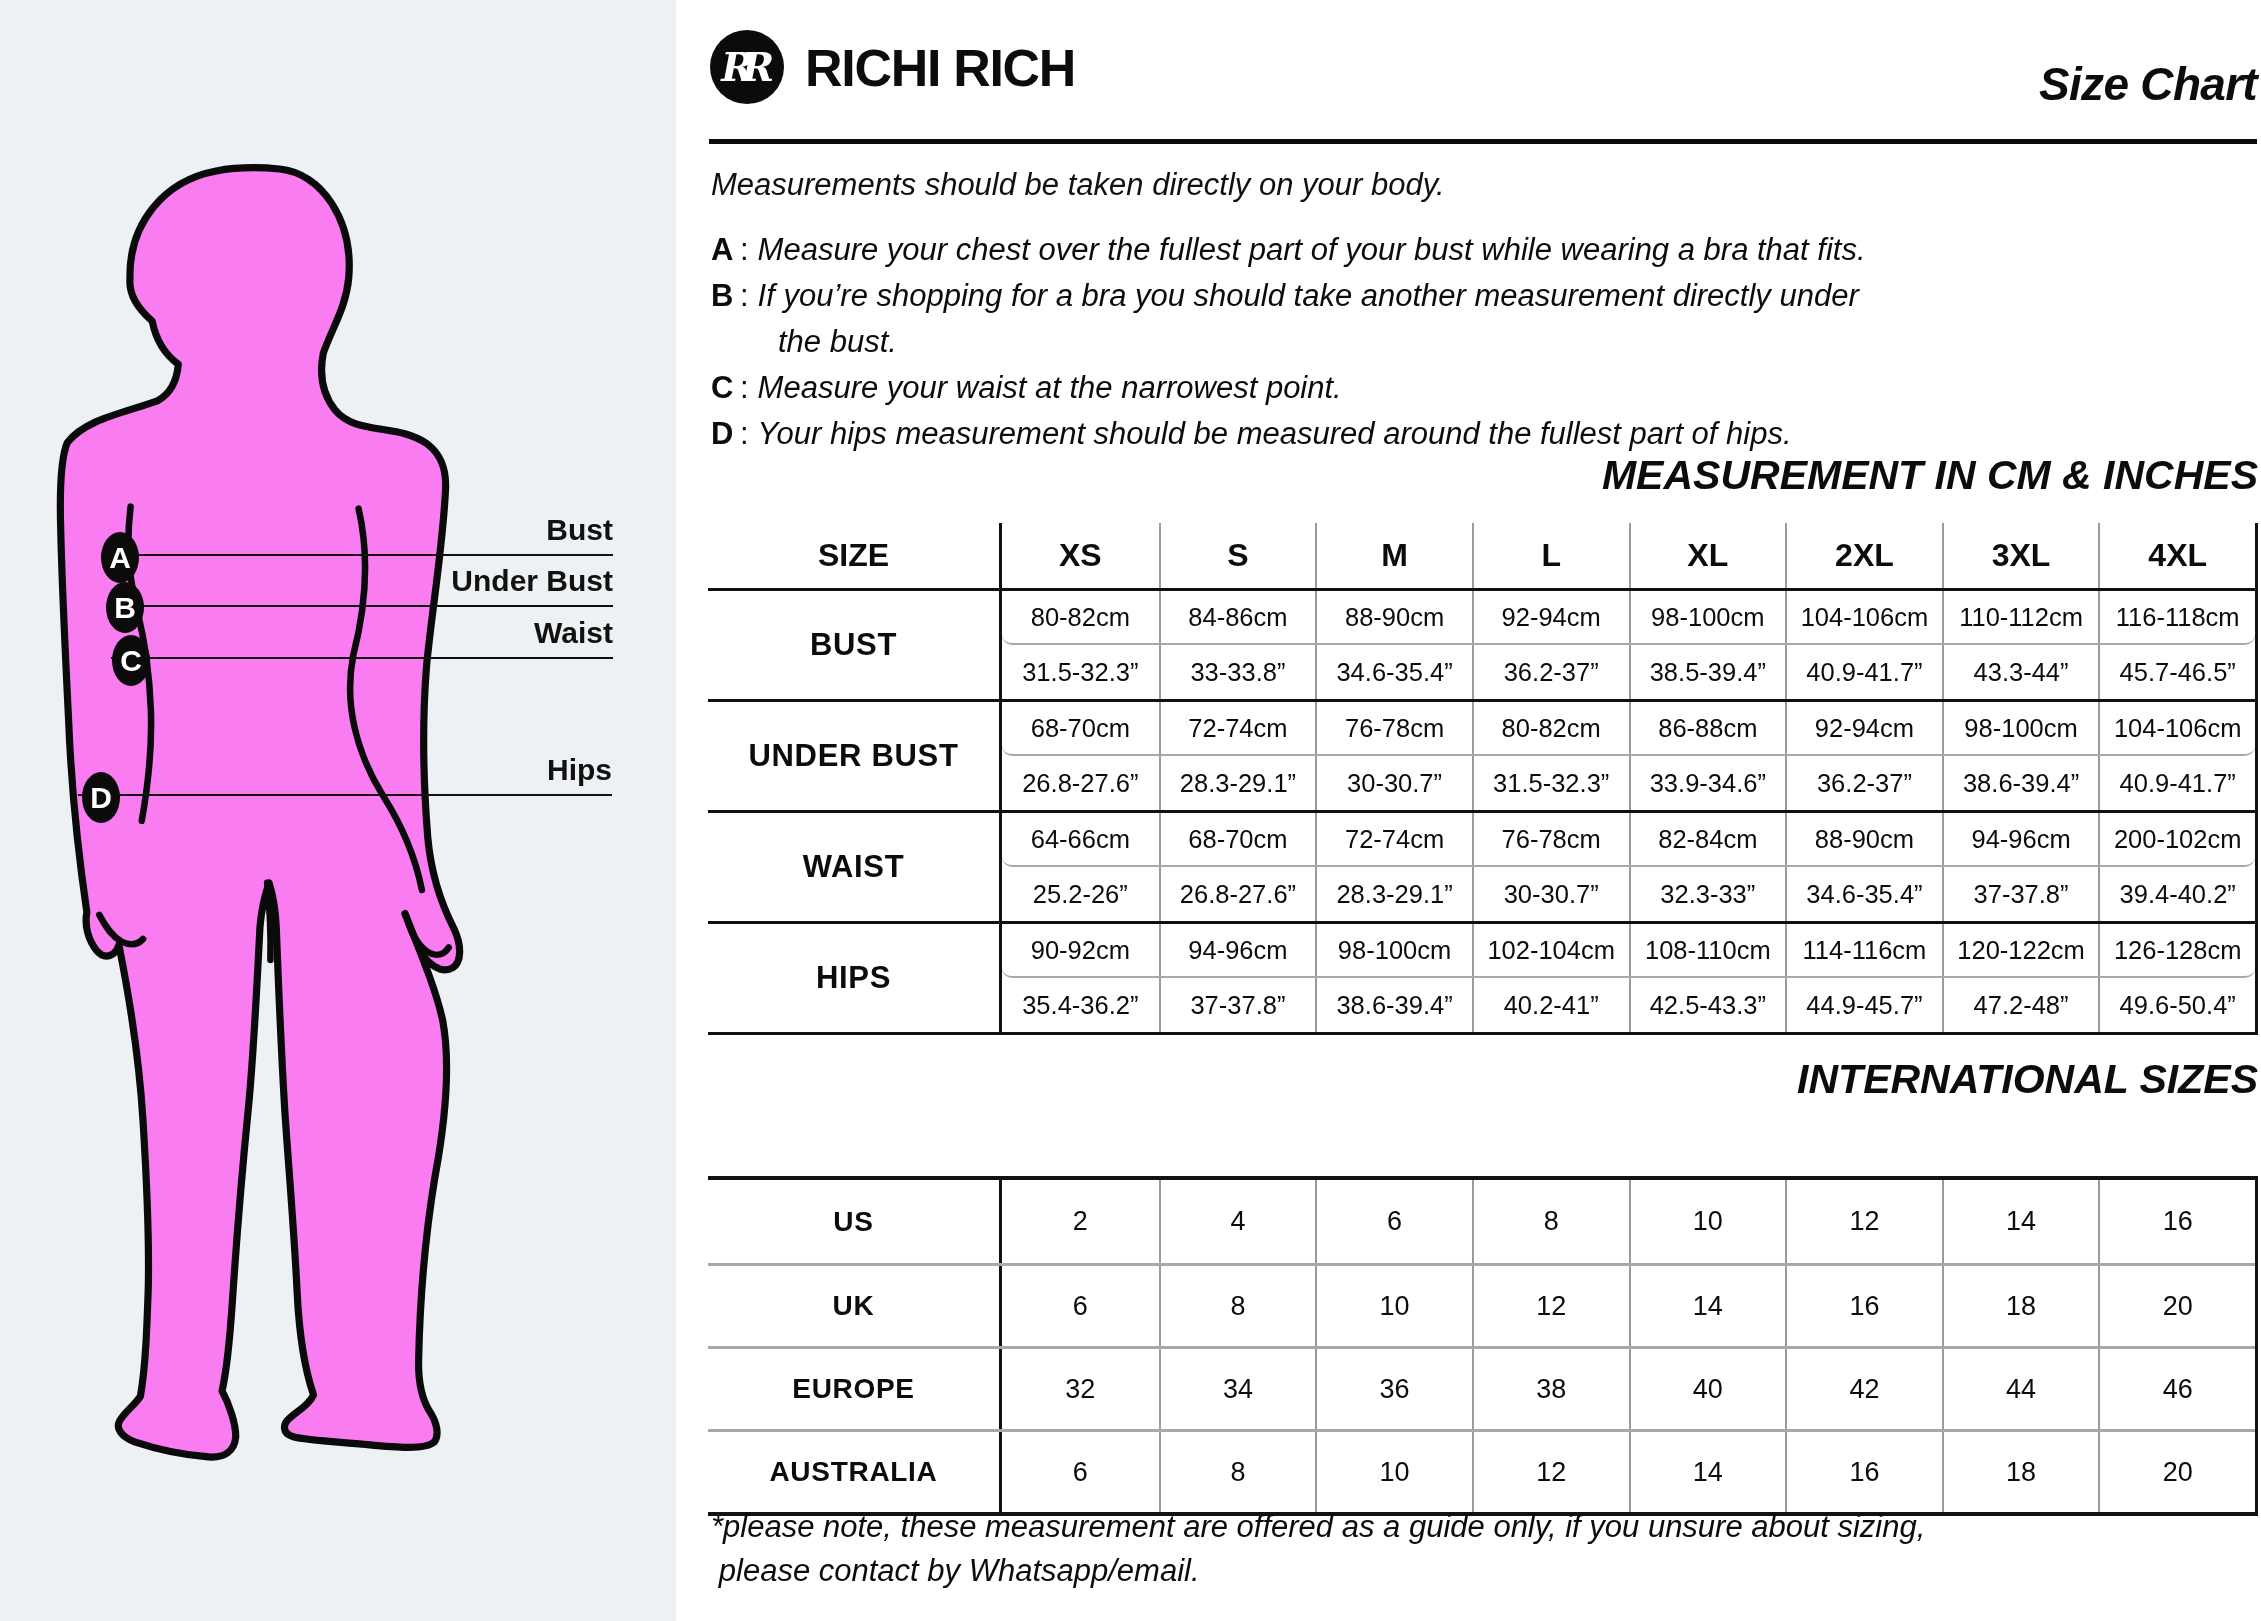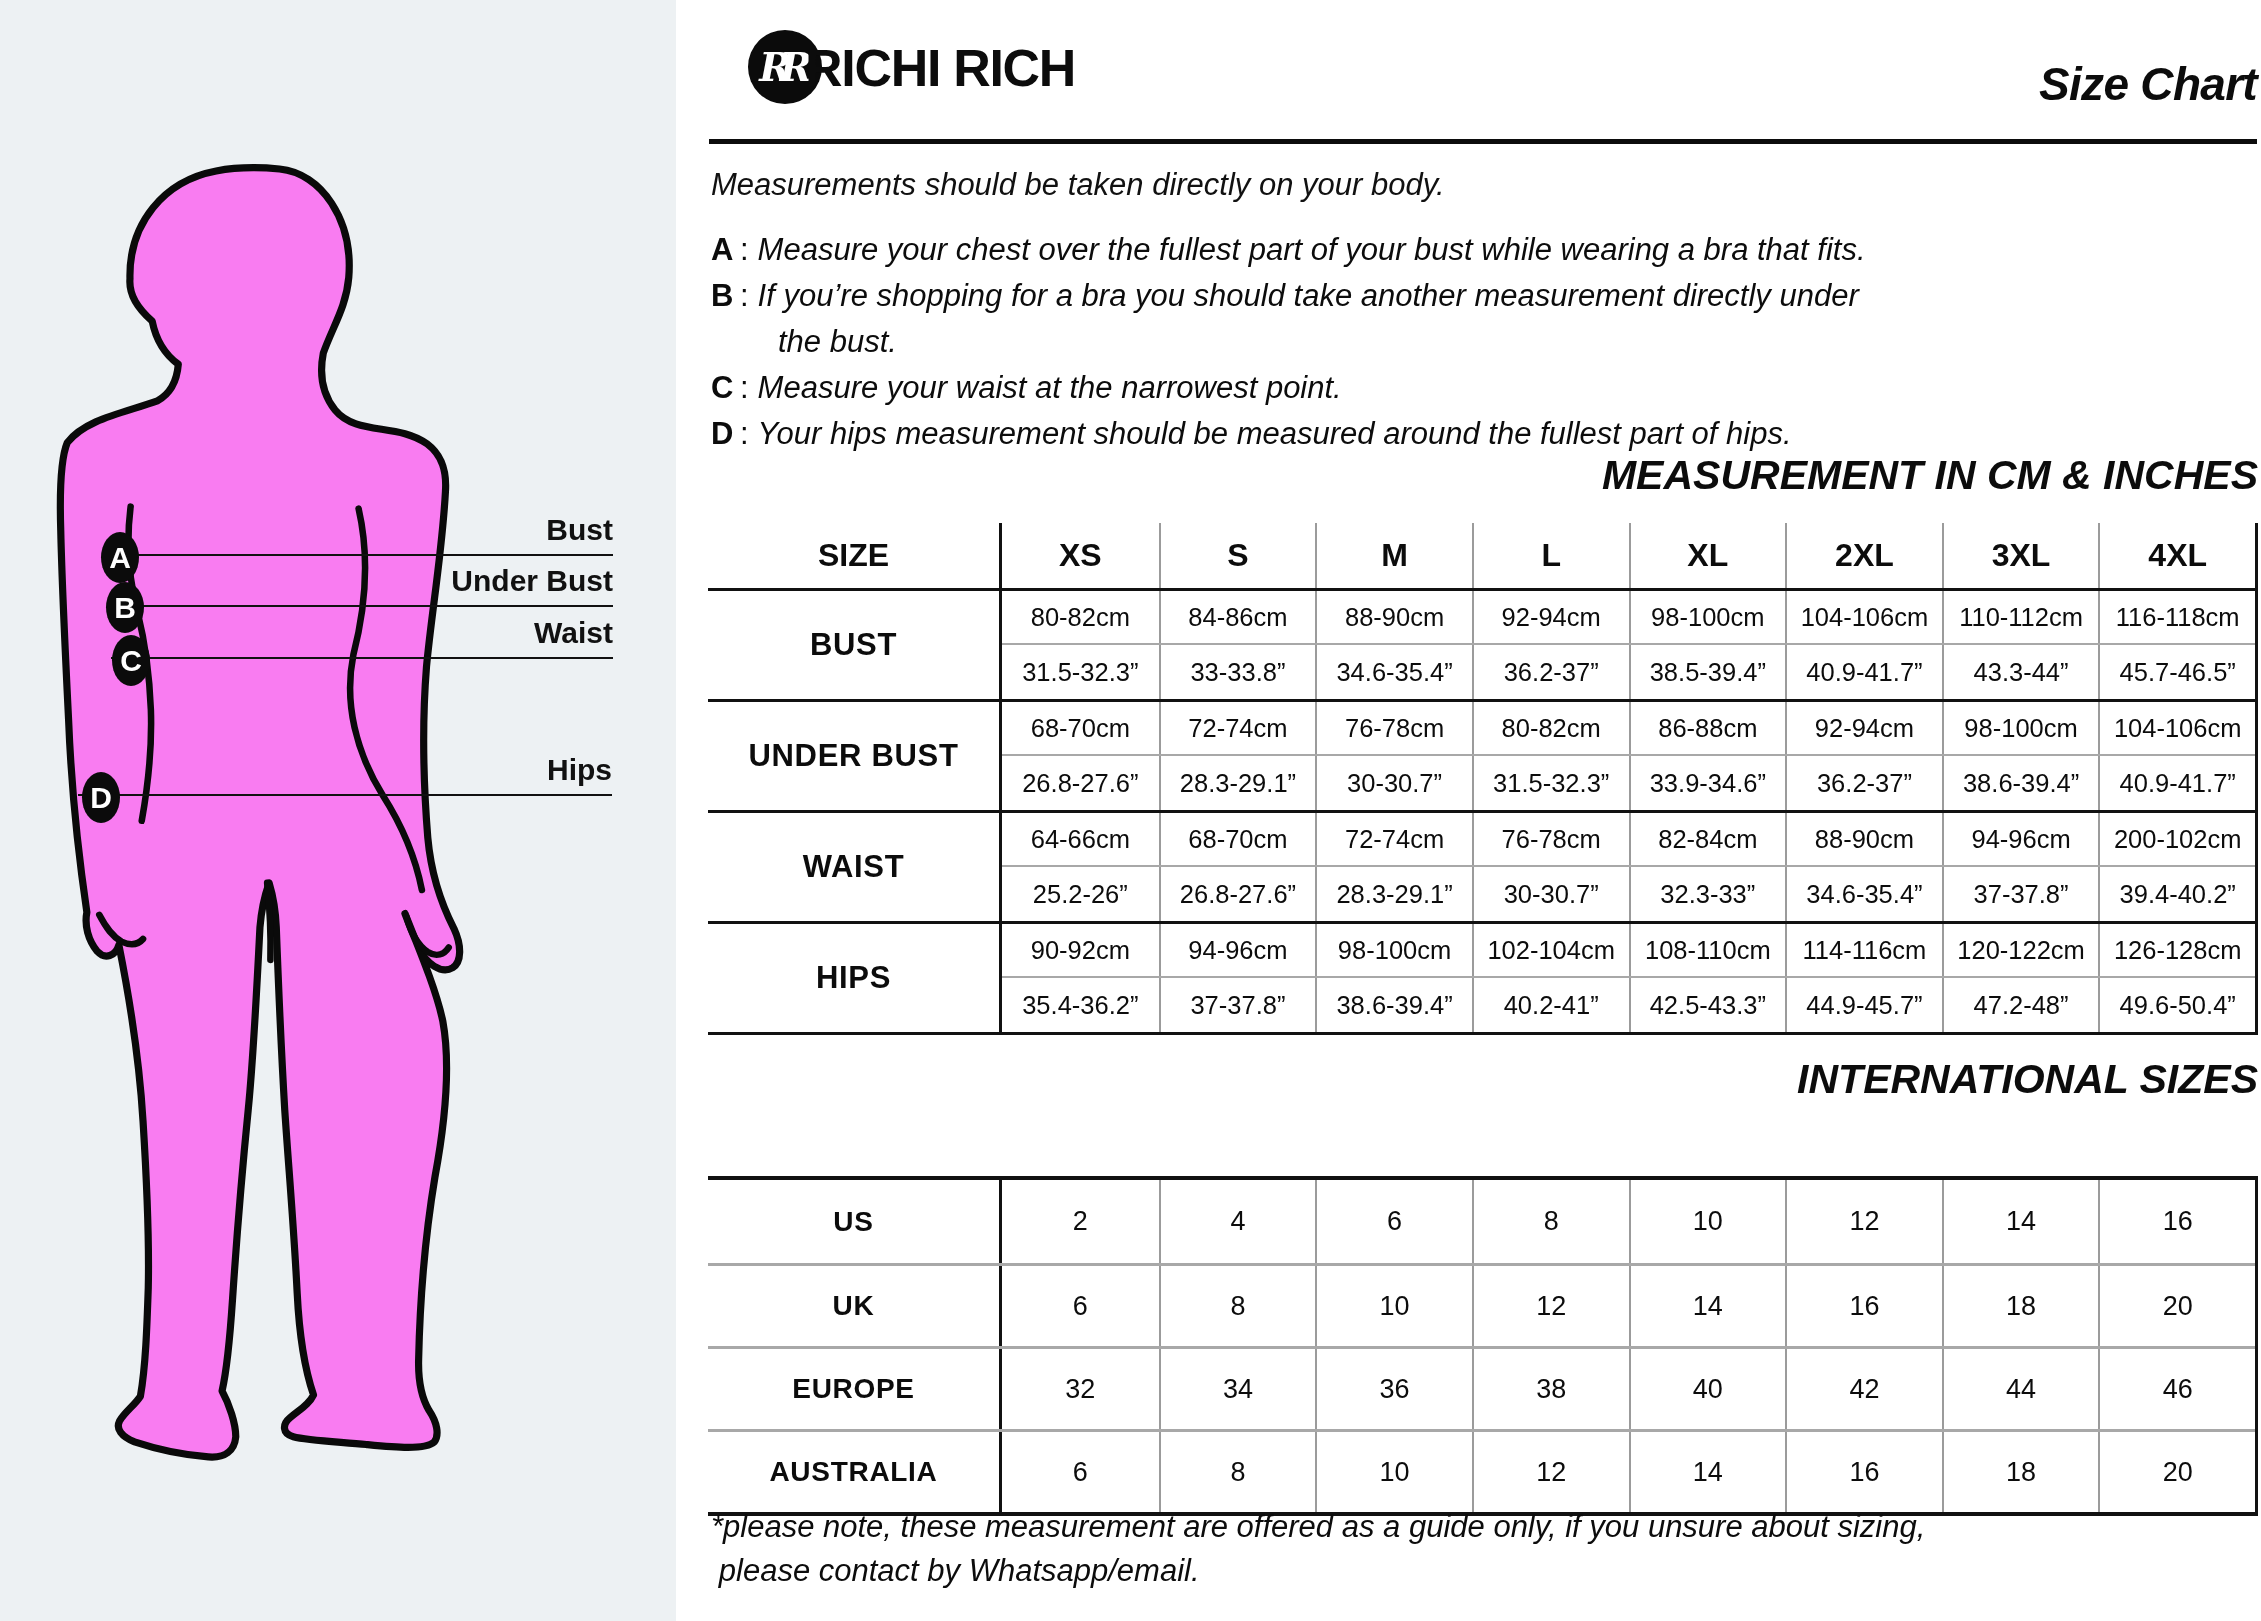--- a/index.html
+++ b/index.html
@@ -13,21 +13,21 @@
   .fig-label.bust {left:111px;top:510px;width:502px;}
   .fig-label.underbust{left:134px;top:561px;width:479px;}
   .fig-label.waist{left:111px;top:613px;width:502px;}
   .fig-label.hips {left:78px;top:750px;width:534px;}
   .badge{position:absolute;width:38px;height:51px;background:#0b0b0b;border-radius:50%;
          display:flex;align-items:center;justify-content:center;color:#fff;
          font-weight:bold;font-size:30px;}
   .badge.a{left:101px;top:532px;} .badge.b{left:106px;top:582px;}
   .badge.c{left:112px;top:635px;} .badge.d{left:82px;top:772px;}
   
-  .logo-circle{position:absolute;left:748px;top:30px;width:74px;height:74px;background:#0b0b0b;
+  .logo-circle{position:absolute;left:710px;top:30px;width:74px;height:74px;background:#0b0b0b;
                border-radius:50%;display:flex;align-items:center;justify-content:center;}
   .logo-mono{font-family:"DejaVu Serif", serif;font-style:italic;font-weight:600;
              color:#fff;font-size:39px;letter-spacing:-11.8px;padding-right:10.5px;line-height:1;}
   .brand{position:absolute;left:805px;top:38px;font-size:52px;font-weight:800;letter-spacing:-1.3px;}
   .size-chart{position:absolute;left:1568px;top:57px;width:689px;text-align:right;
               font-size:46px;font-weight:800;font-style:italic;letter-spacing:-0.7px;}
   .header-rule{position:absolute;left:709px;top:139px;width:1548px;height:5.2px;background:#0c0c0c;}
   
   .intro{position:absolute;left:711px;top:167px;font-size:31px;font-style:italic;color:#111;text-align:center;}
   .instructions{position:absolute;left:711px;top:227px;width:1545px;}
@@ -49,21 +49,21 @@
            font-size:32px;font-weight:bold;box-sizing:border-box;}
   .m-hcells{flex:1;display:grid;grid-template-columns:repeat(8,1fr);}
   .m-h{display:flex;align-items:center;justify-content:center;font-size:32px;font-weight:bold;
        border-left:2px solid #9b9b9b;box-sizing:border-box;}
   .m-h:first-child{border-left:none;}
   .m-group{display:flex;}
   .m-group + .m-group{border-top:3.3px solid #111;}
   .m-label{width:294px;border-right:3.3px solid #111;display:flex;align-items:center;justify-content:center;
            font-size:31px;font-weight:bold;box-sizing:border-box;letter-spacing:0.7px;}
   .m-sub{flex:1;}
-  .m-row{display:grid;grid-template-columns:repeat(8,1fr);height:54px;box-sizing:border-box;}
+  .m-row{display:grid;grid-template-columns:repeat(8,1fr);height:54px;box-sizing:border-box;border-radius:10px;}
   .m-cm{border-bottom:2.6px solid #a8a8a8;}
   .m-cell{display:flex;align-items:center;justify-content:center;font-size:25.5px;
           border-left:2px solid #9b9b9b;box-sizing:border-box;white-space:nowrap;}
   .m-cell:first-child{border-left:none;}
   
   .i-table{position:absolute;left:708px;top:1141px;width:1550px;box-sizing:border-box;
            border-top:4.6px solid #111;border-bottom:4.6px solid #111;border-right:3.9px solid #111;margin-top:35px;}
   .i-row{display:flex;height:83px;box-sizing:border-box;}
   .i-row + .i-row{border-top:3.3px solid #a8a8a8;}
   .i-label{width:294px;border-right:3.3px solid #111;display:flex;align-items:center;justify-content:center;

